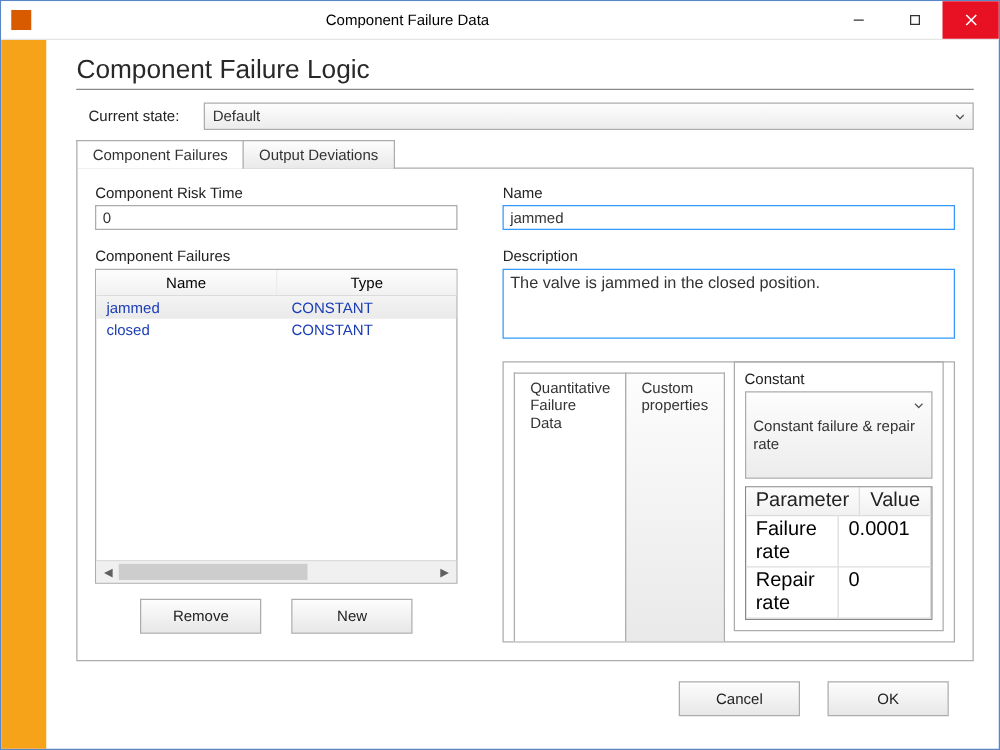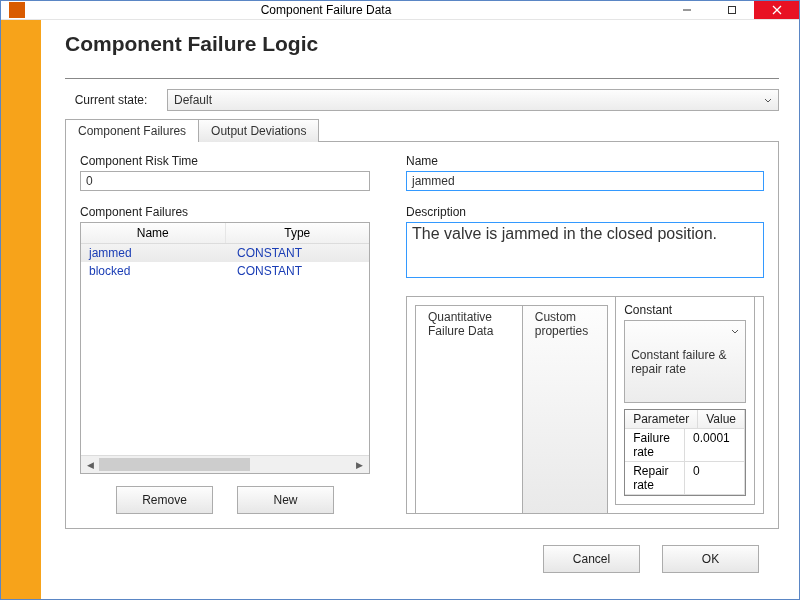--- a/index.html
+++ b/index.html
@@ -9,38 +9,38 @@
   .titlebar .app-icon{width:16px;height:16px;margin:0 8px;background:#d95b00;display:inline-block}
   .titlebar .title{flex:1;text-align:center;font-size:12px;color:#000;margin-right:45px}
   .titlebar .win-btns{display:flex;height:100%}
   .titlebar .win-btn{width:45px;height:100%;display:flex;align-items:center;justify-content:center;font-size:10px;color:#333}
   .titlebar .win-btn.close{background:#e81123;color:#fff;font-size:12px}
   .titlebar .win-btn svg{width:10px;height:10px}
   
   .body{flex:1;display:flex}
   .side-accent{width:40px;background:#f7a31a}
   .content{flex:1;padding:12px 20px 12px 24px;display:flex;flex-direction:column}
-  .hdr{font-size:21px;font-weight:700;color:#282828;border-bottom:1px solid #888;padding-bottom:22px;margin-bottom:10px}
+  .hdr{font-size:21px;font-weight:400;color:#282828;border-bottom:1px solid #888;padding-bottom:3px;margin-bottom:10px}
   .row{display:flex;align-items:center;margin-bottom:8px}
   .row .lbl{width:92px;text-align:center;margin-right:10px;color:#222}
   .combo{flex:1;height:20px;border:1px solid #acacac;background:linear-gradient(#fdfdfd,#ececec);display:flex;align-items:center;padding:0 6px;position:relative;color:#333}
   .combo .chev{position:absolute;right:6px;top:4px;color:#555}
   
   .tabs{display:flex;align-items:flex-end}
   .tab{padding:4px 12px;border:1px solid #acacac;border-bottom:none;background:#fff;position:relative;margin-right:-1px;color:#333}
   .tab.inactive{background:linear-gradient(#fdfdfd,#e9e9e9)}
   .tab.active{z-index:2;background:#fff}
   .tab-panel{border:1px solid #acacac;padding:12px 14px 14px 14px;flex:1;display:flex;gap:36px;margin-top:-1px}
   .col{display:flex;flex-direction:column}
   .col.left{width:290px}
   .col.right{flex:1}
   .field-lbl{margin-bottom:3px;color:#222}
   .textbox{border:1px solid #acacac;height:20px;padding:1px 5px;box-sizing:border-box;font-size:12px;color:#333;background:#fff;display:flex;align-items:center}
   .textbox.sel{border:1px solid #3399ff}
-  .textarea{border:1px solid #3399ff;height:50px;padding:2px 5px;font-size:16px;color:#333;background:#fff}
+  .textarea{border:1px solid #3399ff;height:50px;padding:2px 5px;font-size:13px;color:#333;background:#fff}
   .spacer{height:14px}
   
   .grid{border:1px solid #acacac;height:250px;display:flex;flex-direction:column;background:#fff}
   .grid .ghead{display:flex;background:#fff;border-bottom:1px solid #dcdcdc}
   .grid .ghead .gh{flex:1;text-align:center;padding:3px 0;font-size:12px;border-right:1px solid #e6e6e6;background:linear-gradient(#fdfdfd,#f1f1f1)}
   .grid .ghead .gh:last-child{border-right:none}
   .grid .gbody{flex:1}
   .grid .grow{display:flex}
   .grid .grow.sel{background:linear-gradient(#f3f3f3,#eaeaea)}
   .grid .gcell{flex:1;padding:2px 8px;color:#1a3db5;font-size:12px}
@@ -51,21 +51,21 @@
   .hscroll .thumb{position:absolute;left:0;top:0;height:100%;width:60%;background:#cdcdcd}
   .btn-row{display:flex;gap:24px;justify-content:center;margin-top:12px}
   .btn{width:95px;height:26px;border:1px solid #acacac;background:linear-gradient(#fdfdfd,#e7e7e7);display:flex;align-items:center;justify-content:center;color:#222}
   
   .inner-tabs-wrap{border:1px solid #acacac;flex:1;display:flex;flex-direction:row;padding:0}
   .inner-tabs{display:flex;margin-top:8px;margin-left:8px}
   .inner-panel{border:1px solid #acacac;margin:-1px 8px 8px 8px;padding:6px 8px 8px 8px;flex:1;display:flex;flex-direction:column}
   
   .ptable{border:1px solid #888;margin-top:6px}
   .ptable .pr{display:flex}
-  .ptable .pc{flex:1;border:1px solid #dcdcdc;border-top:none;border-left:none;padding:2px 8px;font-size:12px}
+  .ptable .pc{flex:1;border:1px solid #dcdcdc;border-top:none;border-left:none;padding:2px 8px;font-size:16px}
   .ptable .pr.head .pc{background:linear-gradient(#fdfdfd,#f1f1f1);color:#222}
   .ptable .pr:first-child .pc{border-top:none}
   
   .dlg-btns{display:flex;justify-content:flex-end;gap:22px;padding:16px 20px 14px 0}
   .chev svg{width:8px;height:8px}
 </style>
 </head>
 <body>
 
 <div class="window">
@@ -126,21 +126,21 @@
             <div class="ghead">
               <div class="gh">Name</div>
               <div class="gh">Type</div>
             </div>
             <div class="gbody">
               <div class="grow sel">
                 <div class="gcell">jammed</div>
                 <div class="gcell type">CONSTANT</div>
               </div>
               <div class="grow">
-                <div class="gcell">blocked</div>
+                <div class="gcell">closed</div>
                 <div class="gcell type">CONSTANT</div>
               </div>
             </div>
             <div class="hscroll">
               <div class="sbtn">◀</div>
               <div class="track">
                   <div class="thumb"></div>
                 </div>
               <div class="sbtn">▶</div>
             </div>

